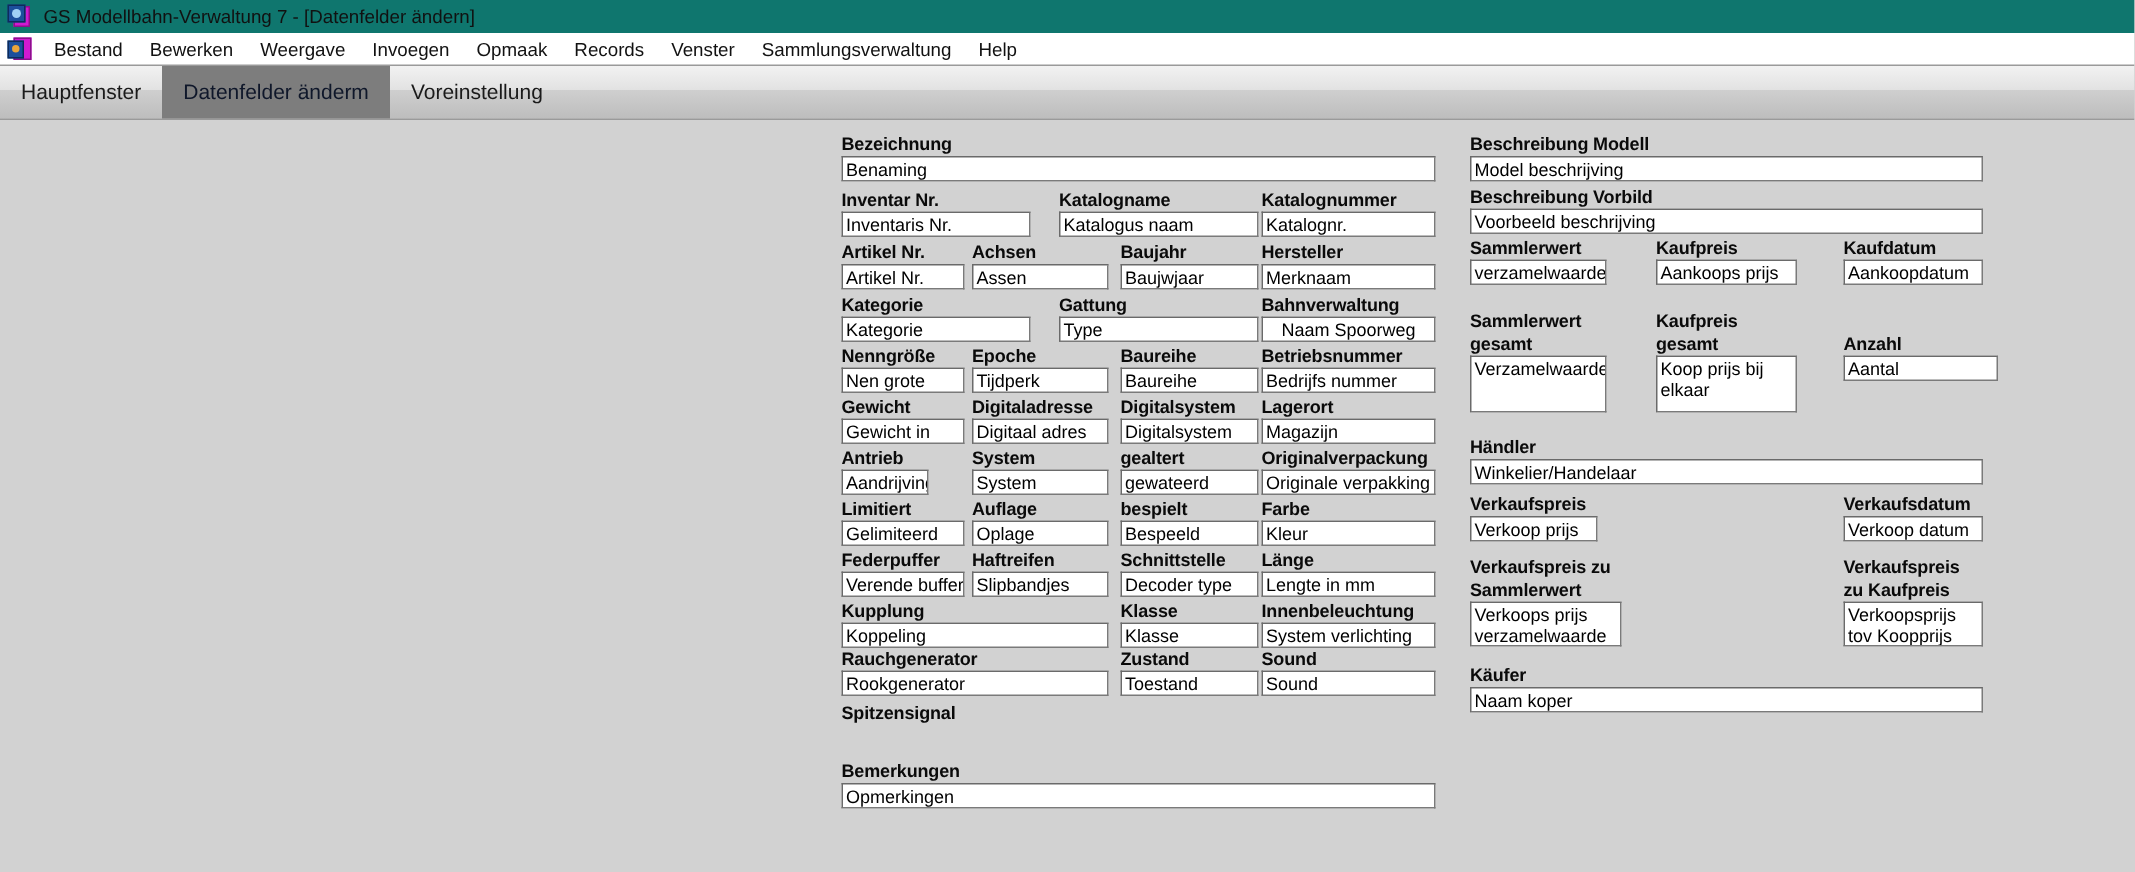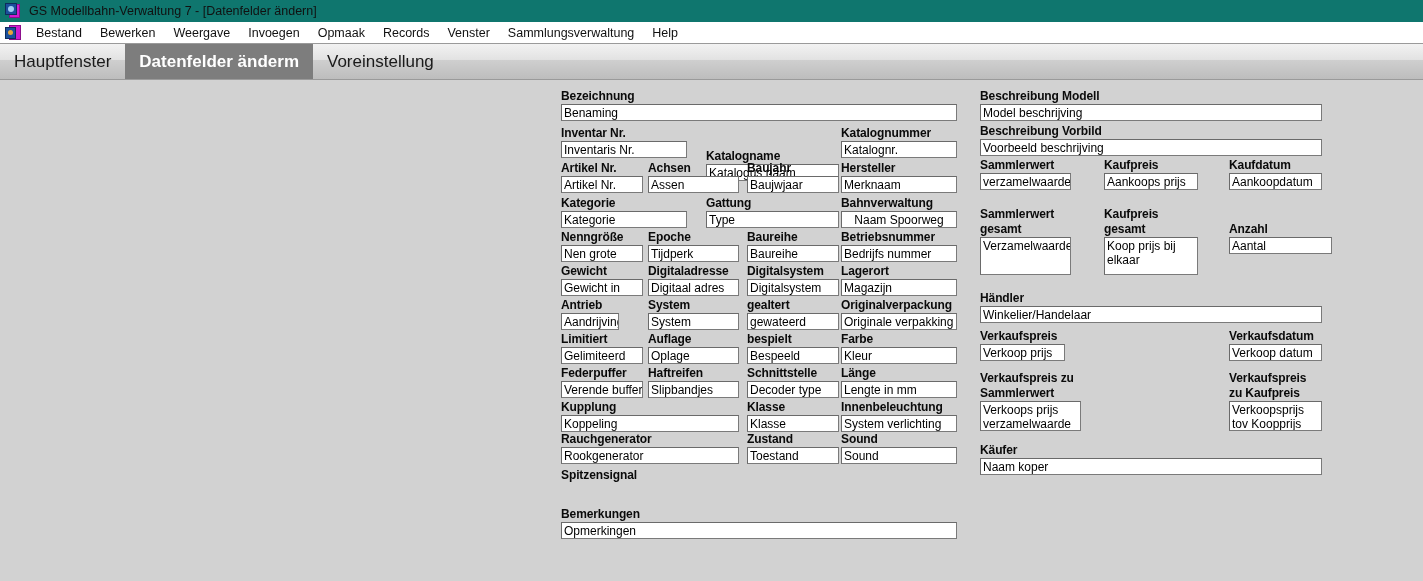--- a/index.html
+++ b/index.html
@@ -108,31 +108,31 @@
     display: flex;
     align-items: stretch;
     border-bottom: 1px solid #9a9a9a;
     box-sizing: border-box;
   }
   .tab {
     display: flex;
     align-items: center;
     justify-content: center;
     text-align: center;
-    font-size: 17px;
+    font-size: 14px;
     padding: 0 14px;
     line-height: 1.15;
     color: #1a1a1a;
     cursor: default;
     box-sizing: border-box;
   }
   .tab.active {
     background: #7d7d7d;
-    color: #ffffff;
-    font-weight: bold;
+    color: #0f172a;
+    font-weight: normal;
   }
 
   
   .workspace {
     position: relative;
     width: 1423px;
     height: 501px;
     background: #d2d2d2;
   }
 
@@ -220,21 +220,21 @@
 
     <div class="f" style="left:0px; top:9px; width:396px;">
       <div class="fld-label">Bezeichnung</div>
       <div class="fld-input" style="width:396px;">Benaming</div>
     </div>
 
     <div class="f" style="left:0px; top:46px;">
       <div class="fld-label">Inventar Nr.</div>
       <div class="fld-input" style="width:126px;">Inventaris Nr.</div>
     </div>
-    <div class="f" style="left:145px; top:46px;margin-top:23px;">
+    <div class="f" style="left:145px; top:46px;">
       <div class="fld-label">Katalogname</div>
       <div class="fld-input" style="width:133px;">Katalogus naam</div>
     </div>
     <div class="f" style="left:280px; top:46px;">
       <div class="fld-label">Katalognummer</div>
       <div class="fld-input" style="width:116px;">Katalognr.</div>
     </div>
 
     <div class="f" style="left:0px; top:81px;">
       <div class="fld-label">Artikel Nr.</div>

